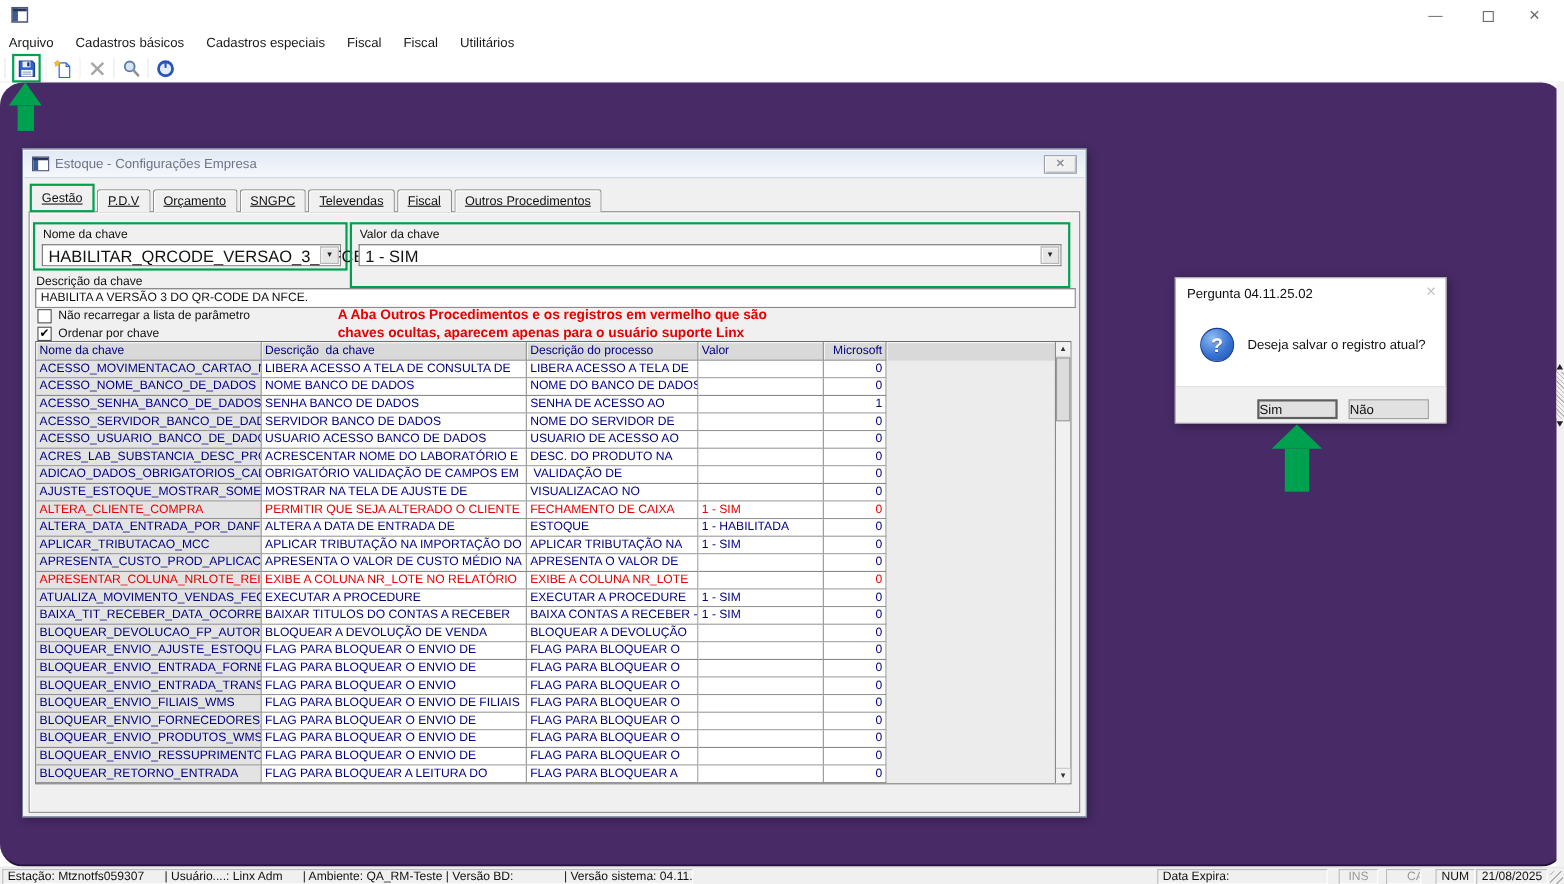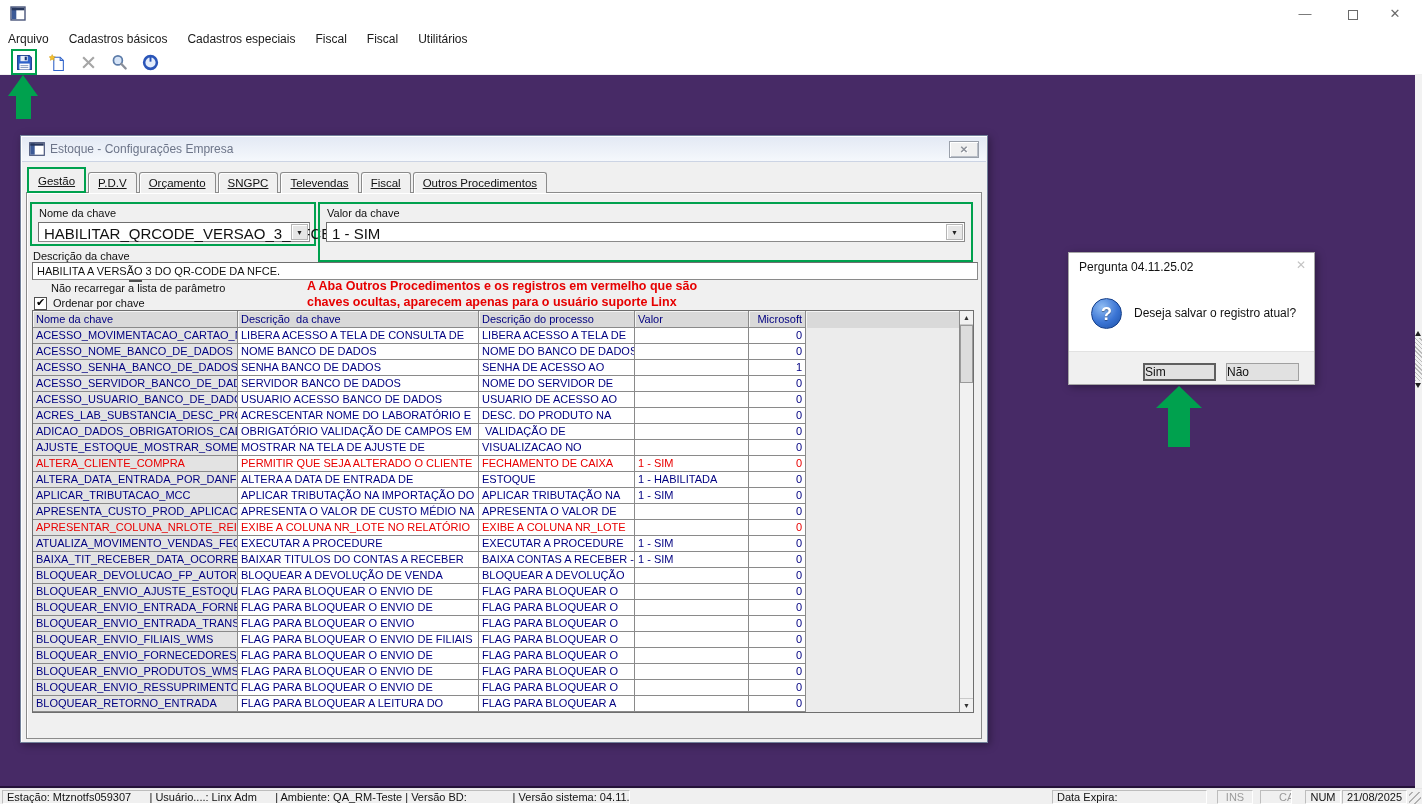--- a/index.html
+++ b/index.html
@@ -23,21 +23,21 @@
   .menu-item { padding:0 10px; font-size:12px; color:#1a1a1a; }
   .menu-item:first-child { padding-left:8px; }
 
   
   .toolbar { position:absolute; left:0; top:50px; width:1422px; height:25px; background:#fff; display:flex; align-items:center; border-bottom:1px solid #f0f0f0; }
   .tsep { width:1px; height:18px; background:#c9c9c9; border-right:1px solid #fff; margin:0 4px; }
   .tbtn { width:22px; height:22px; display:flex; align-items:center; justify-content:center; }
   .save-highlight { border:2px solid var(--green); padding:0; margin-left:2px; display:flex; }
 
   
-  .mdi { position:absolute; left:0; top:75px; width:1422px; height:713px; background:var(--purple); border-bottom:2px solid #241238; }
+  .mdi { position:absolute; left:0; top:75px; width:1422px; height:713px; background:var(--purple); border-bottom:2px solid #241238;border-radius:21px; }
   .mdi-scroll { position:absolute; right:0; top:0; width:7px; height:713px; background:#f2f2f2; }
   .mdi-scroll .tri { position:absolute; left:0; width:0; height:0; border-left:3.5px solid transparent; border-right:3.5px solid transparent; }
   .mdi-scroll .tri.up { top:256px; border-bottom:5px solid #222; }
   .mdi-scroll .tri.down { top:308px; border-top:5px solid #222; }
   .mdi-scroll .hatch { position:absolute; left:0; top:263px; width:7px; height:43px;
       background:repeating-linear-gradient(45deg,#bbb 0 1px,#f2f2f2 1px 3px); }
 
   
   .arrow { position:absolute; z-index:40; }
   .arrow .head { width:0; height:0; margin:0 auto; }
@@ -266,21 +266,21 @@
           <span class="field-label" style="left:7px; top:3px;">Valor da chave</span>
           <div class="combo" style="left:6px; top:18px; width:639px;">
             <span class="val">1 - SIM</span>
             <span class="combo-btn"><span>▼</span></span>
           </div>
         </div>
 
         <span class="field-label" style="left:6px; top:57px;">Descrição da chave</span>
         <div class="textbox" style="left:5px; top:69px; width:946px; height:18px;">HABILITA A VERSÃO 3 DO QR-CODE DA NFCE.</div>
 
-        <div class="cbrow" style="left:24px; top:87px;flex-direction:column;">
+        <div class="cbrow" style="left:7px; top:87px;">
           <span class="cb"></span>
           <span class="cb-label">Não recarregar a lista de parâmetro</span>
         </div>
         <div class="cbrow" style="left:7px; top:103px;">
           <span class="cb checked"></span>
           <span class="cb-label">Ordenar por chave</span>
         </div>
 
         <div class="warn">
           <div>A Aba Outros Procedimentos e os registros em vermelho que são</div>

